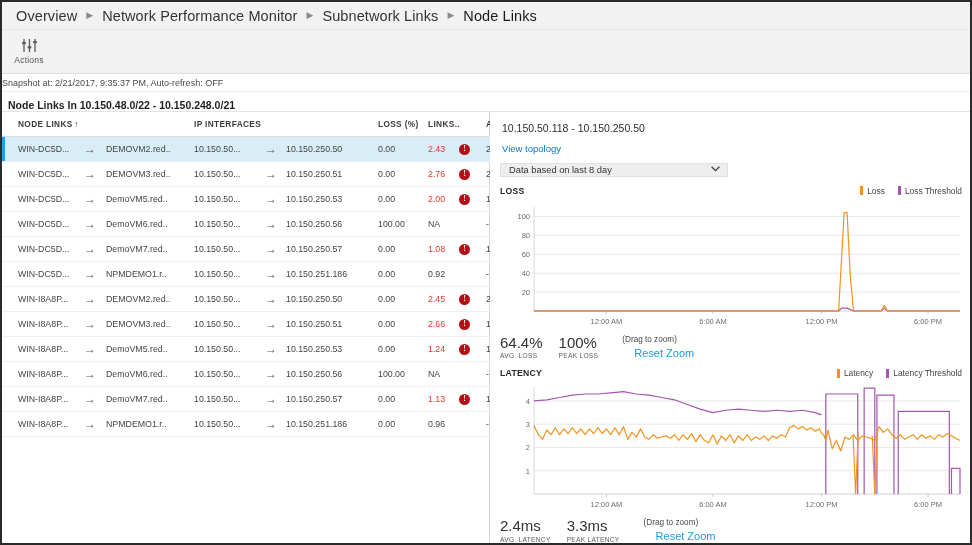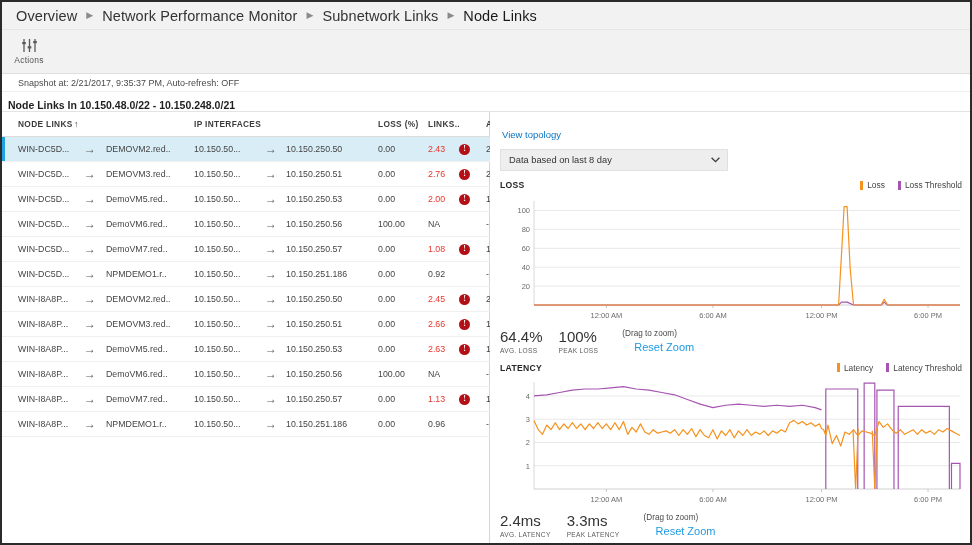--- a/index.html
+++ b/index.html
@@ -52,21 +52,20 @@
   .action-icon { height: 17px; display:flex; align-items:flex-end; }
   .action-label {
     font-size: 8.5px; color: #555; margin-top: 2px; letter-spacing:.2px;
   }
 
   
   .snapshot-bar {
     height: 18px; flex: 0 0 18px;
     background: #ffffff;
     display: flex; align-items: center;
-    padding-left: 16px;
     border-bottom: 1px solid #eeeeee;
   }
   .snapshot-text { font-size: 9px; color: #4a4a4a; }
 
   
   .section-title-bar {
     height: 20px; flex: 0 0 20px;
     background: #ffffff;
     display: flex; align-items: flex-end;
     padding-left: 6px;
@@ -363,21 +362,21 @@
             <tr>
               <td class="c-node">WIN-I8A8P...</td>
               <td class="c-arrow1"><span class="arrow-glyph">→</span></td>
               <td class="c-dest">DemoVM5.red..</td>
               <td class="c-ip1">10.150.50...</td>
               <td class="c-arrow2"><span class="arrow-glyph">→</span></td>
               <td class="c-ip2">10.150.250.53</td>
               <td class="c-loss">0.00</td>
               <td class="c-lat">
                 <span class="lat-cell">
-                  <span class="lat-warn">2.63</span>
+                  <span class="lat-warn">1.24</span>
                   <span class="alert-dot">!</span>
                 </span>
               </td>
               <td class="c-alerts">1</td>
             </tr>
             <tr>
               <td class="c-node">WIN-I8A8P...</td>
               <td class="c-arrow1"><span class="arrow-glyph">→</span></td>
               <td class="c-dest">DemoVM6.red..</td>
               <td class="c-ip1">10.150.50...</td>
@@ -421,20 +420,21 @@
                 </span>
               </td>
               <td class="c-alerts">-</td>
             </tr>
           </tbody>
       </table>
     </div>
 
     <div class="right-pane">
 
+      <div class="rp-title">10.150.50.118 - 10.150.250.50</div>
       <div class="rp-link">View topology</div>
 
       <div class="rp-select">
         <span class="rp-select-label">Data based on last 8 day</span>
         <span class="chev">
           <svg width="9" height="6" viewBox="0 0 9 6">
               <path d="M0.6 0.8 L4.5 4.6 L8.4 0.8" stroke="#3a3a3a" stroke-width="1.3" fill="none"></path>
             </svg>
         </span>
       </div>

